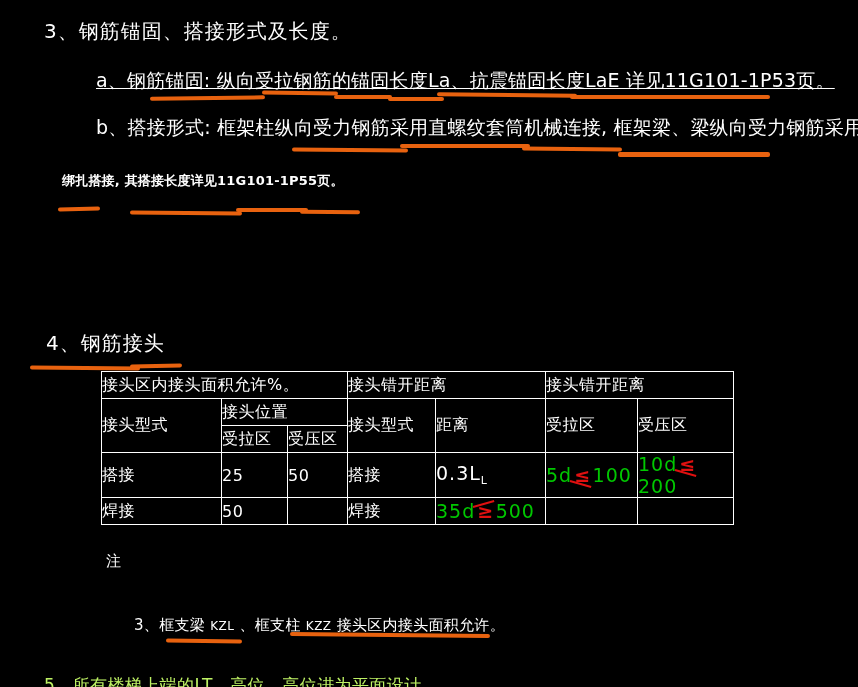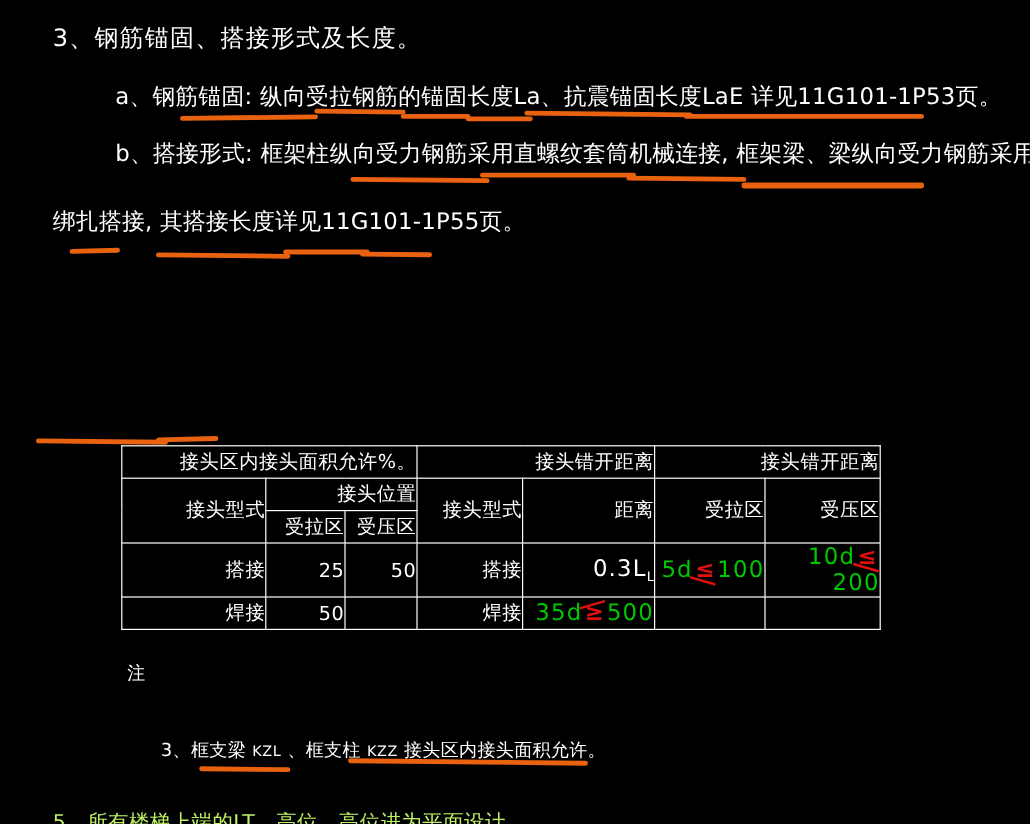--- a/index.html
+++ b/index.html
@@ -27,23 +27,23 @@
     position: absolute;
     white-space: nowrap;
     color: #ffffff;
     font-weight: 500;
     letter-spacing: 0.5px;
     font-family: "DejaVu Sans", "Liberation Sans", sans-serif;
   }
 
   
   .line-h1 { font-size: 20px; left: 44px; top: 18px; letter-spacing: 1px; }
-  .line-a  { font-size: 19px; left: 96px; top: 68px; letter-spacing: 0.2px; }
+  .line-a  { font-size: 19px; left: 96px; top: 68px; letter-spacing: 0.2px; text-decoration: underline; }
   .line-b  { font-size: 19px; left: 96px; top: 115px; letter-spacing: 0.2px; }
-  .line-b2 { font-size: 19px; left: 44px; top: 172px; letter-spacing: 0.2px; }
+  .line-b2 { font-size: 13px; left: 62px; top: 172px; letter-spacing: 0.2px; font-weight: bold; }
   .line-h2 { font-size: 20px; left: 46px; top: 330px; letter-spacing: 1px; }
 
   
   .ul {
     position: absolute;
     background: #e8620f;
     height: 4px;
     border-radius: 2px;
   }
   .ul.skew1 { transform: rotate(-0.7deg); }
@@ -56,21 +56,21 @@
     position: absolute;
     left: 101px;
     top: 371px;
     width: 616px;
     border-collapse: collapse;
     table-layout: fixed;
   }
   #rebar-table td {
     border: 1px solid #ffffff;
     color: #ffffff;
-    text-align: right;
+    text-align: left;
     vertical-align: middle;
     font-size: 16px;
     font-family: "DejaVu Sans", "Liberation Sans", sans-serif;
     letter-spacing: 0.5px;
     padding: 0;
     height: 26px;
   }
   .cell-head { height: 34px; }
   .cell-tall { height: 54px; }
   .cell-data { height: 32px; font-size: 18px; }
@@ -150,20 +150,21 @@
   <div class="ul" style="left:400px; top:144px; width:130px;"></div>
   <div class="ul skew2" style="left:522px; top:147px; width:100px;"></div>
   <div class="ul thick" style="left:618px; top:152px; width:152px;"></div>
 
   <div class="txt line-b2">绑扎搭接, 其搭接长度详见11G101-1P55页。</div>
   <div class="ul skew3" style="left:58px; top:207px; width:42px;"></div>
   <div class="ul skew2" style="left:130px; top:211px; width:112px;"></div>
   <div class="ul" style="left:236px; top:208px; width:72px;"></div>
   <div class="ul skew2" style="left:300px; top:210px; width:60px;"></div>
 
+  <div class="txt line-h2">4、钢筋接头</div>
   <div class="ul skew2" style="left:30px; top:366px; width:110px;"></div>
   <div class="ul skew3" style="left:130px; top:364px; width:52px;"></div>
 
   <table id="rebar-table">
     <colgroup>
       <col style="width:120px">
       <col style="width:66px">
       <col style="width:60px">
       <col style="width:88px">
       <col style="width:110px">

